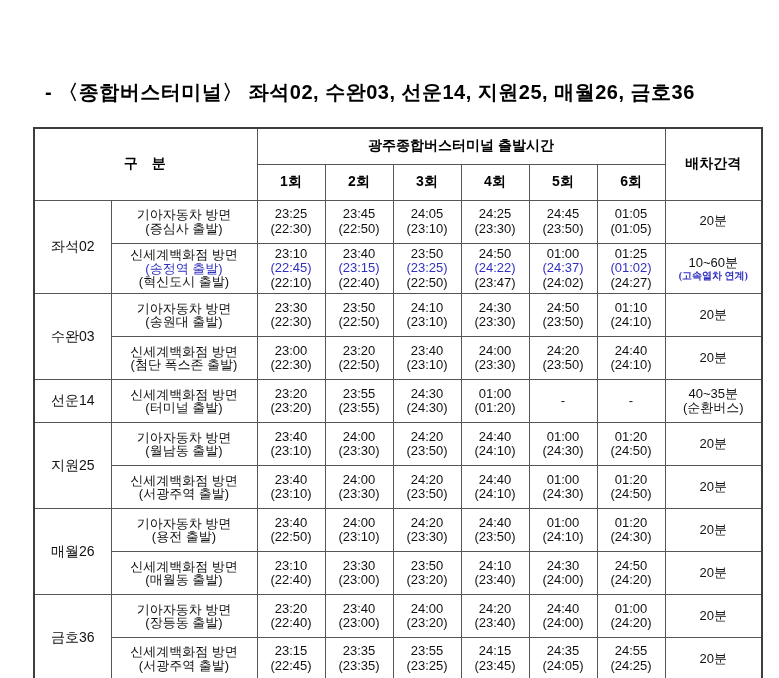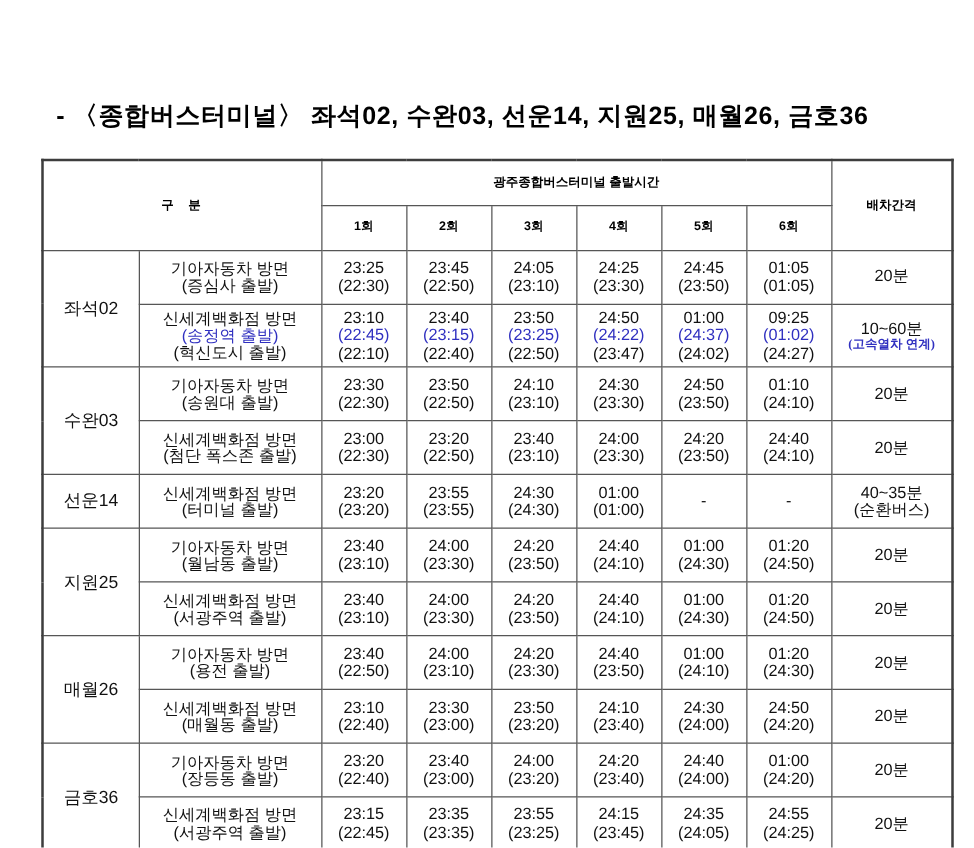--- a/index.html
+++ b/index.html
@@ -13,21 +13,21 @@
     margin:0 0 21px 12px;color:#000000;white-space:nowrap;
   }
   table.timetable{
     border-collapse:collapse;table-layout:fixed;width:728px;
     border:2px solid #3d3d3d;
   }
   .timetable th,.timetable td{
     border:1px solid #565656;text-align:center;vertical-align:middle;
     padding:3px 1px;line-height:1.12;overflow:hidden;
   }
-  thead th{font-size:10px;font-weight:bold;color:#000;}
+  thead th{font-size:14px;font-weight:bold;color:#000;}
   thead tr{height:36px;}
   tbody tr{height:43px;}
   td{font-size:13px;}
   td.route{font-weight:normal;font-size:14px;}
   td.direction{font-size:13px;line-height:1.05;}
   td.interval{font-size:13px;}
   .category-header{white-space:pre;letter-spacing:2px;}
   .blue{color:#3030c0;}
   .small{font-size:10px;font-weight:bold;line-height:1.1;font-family:Liberation Serif, serif;}
   .divider{
@@ -128,21 +128,21 @@
             <div>24:50</div>
             <div class="blue">(24:22)</div>
             <div>(23:47)</div>
           </td>
           <td>
             <div>01:00</div>
             <div class="blue">(24:37)</div>
             <div>(24:02)</div>
           </td>
           <td>
-            <div>09:25</div>
+            <div>01:25</div>
             <div class="blue">(01:02)</div>
             <div>(24:27)</div>
           </td>
           <td class="interval">
             <div>10~60분</div>
             <div class="blue small">(고속열차 연계)</div>
           </td>
         </tr>
         <tr>
           <td class="route" rowspan="2">수완03</td>
@@ -224,21 +224,21 @@
           <td>
             <div>23:55</div>
             <div>(23:55)</div>
           </td>
           <td>
             <div>24:30</div>
             <div>(24:30)</div>
           </td>
           <td>
             <div>01:00</div>
-            <div>(01:00)</div>
+            <div>(01:20)</div>
           </td>
           <td>
             <div>-</div>
           </td>
           <td>
             <div>-</div>
           </td>
           <td class="interval">
             <div>40~35분</div>
             <div>(순환버스)</div>

